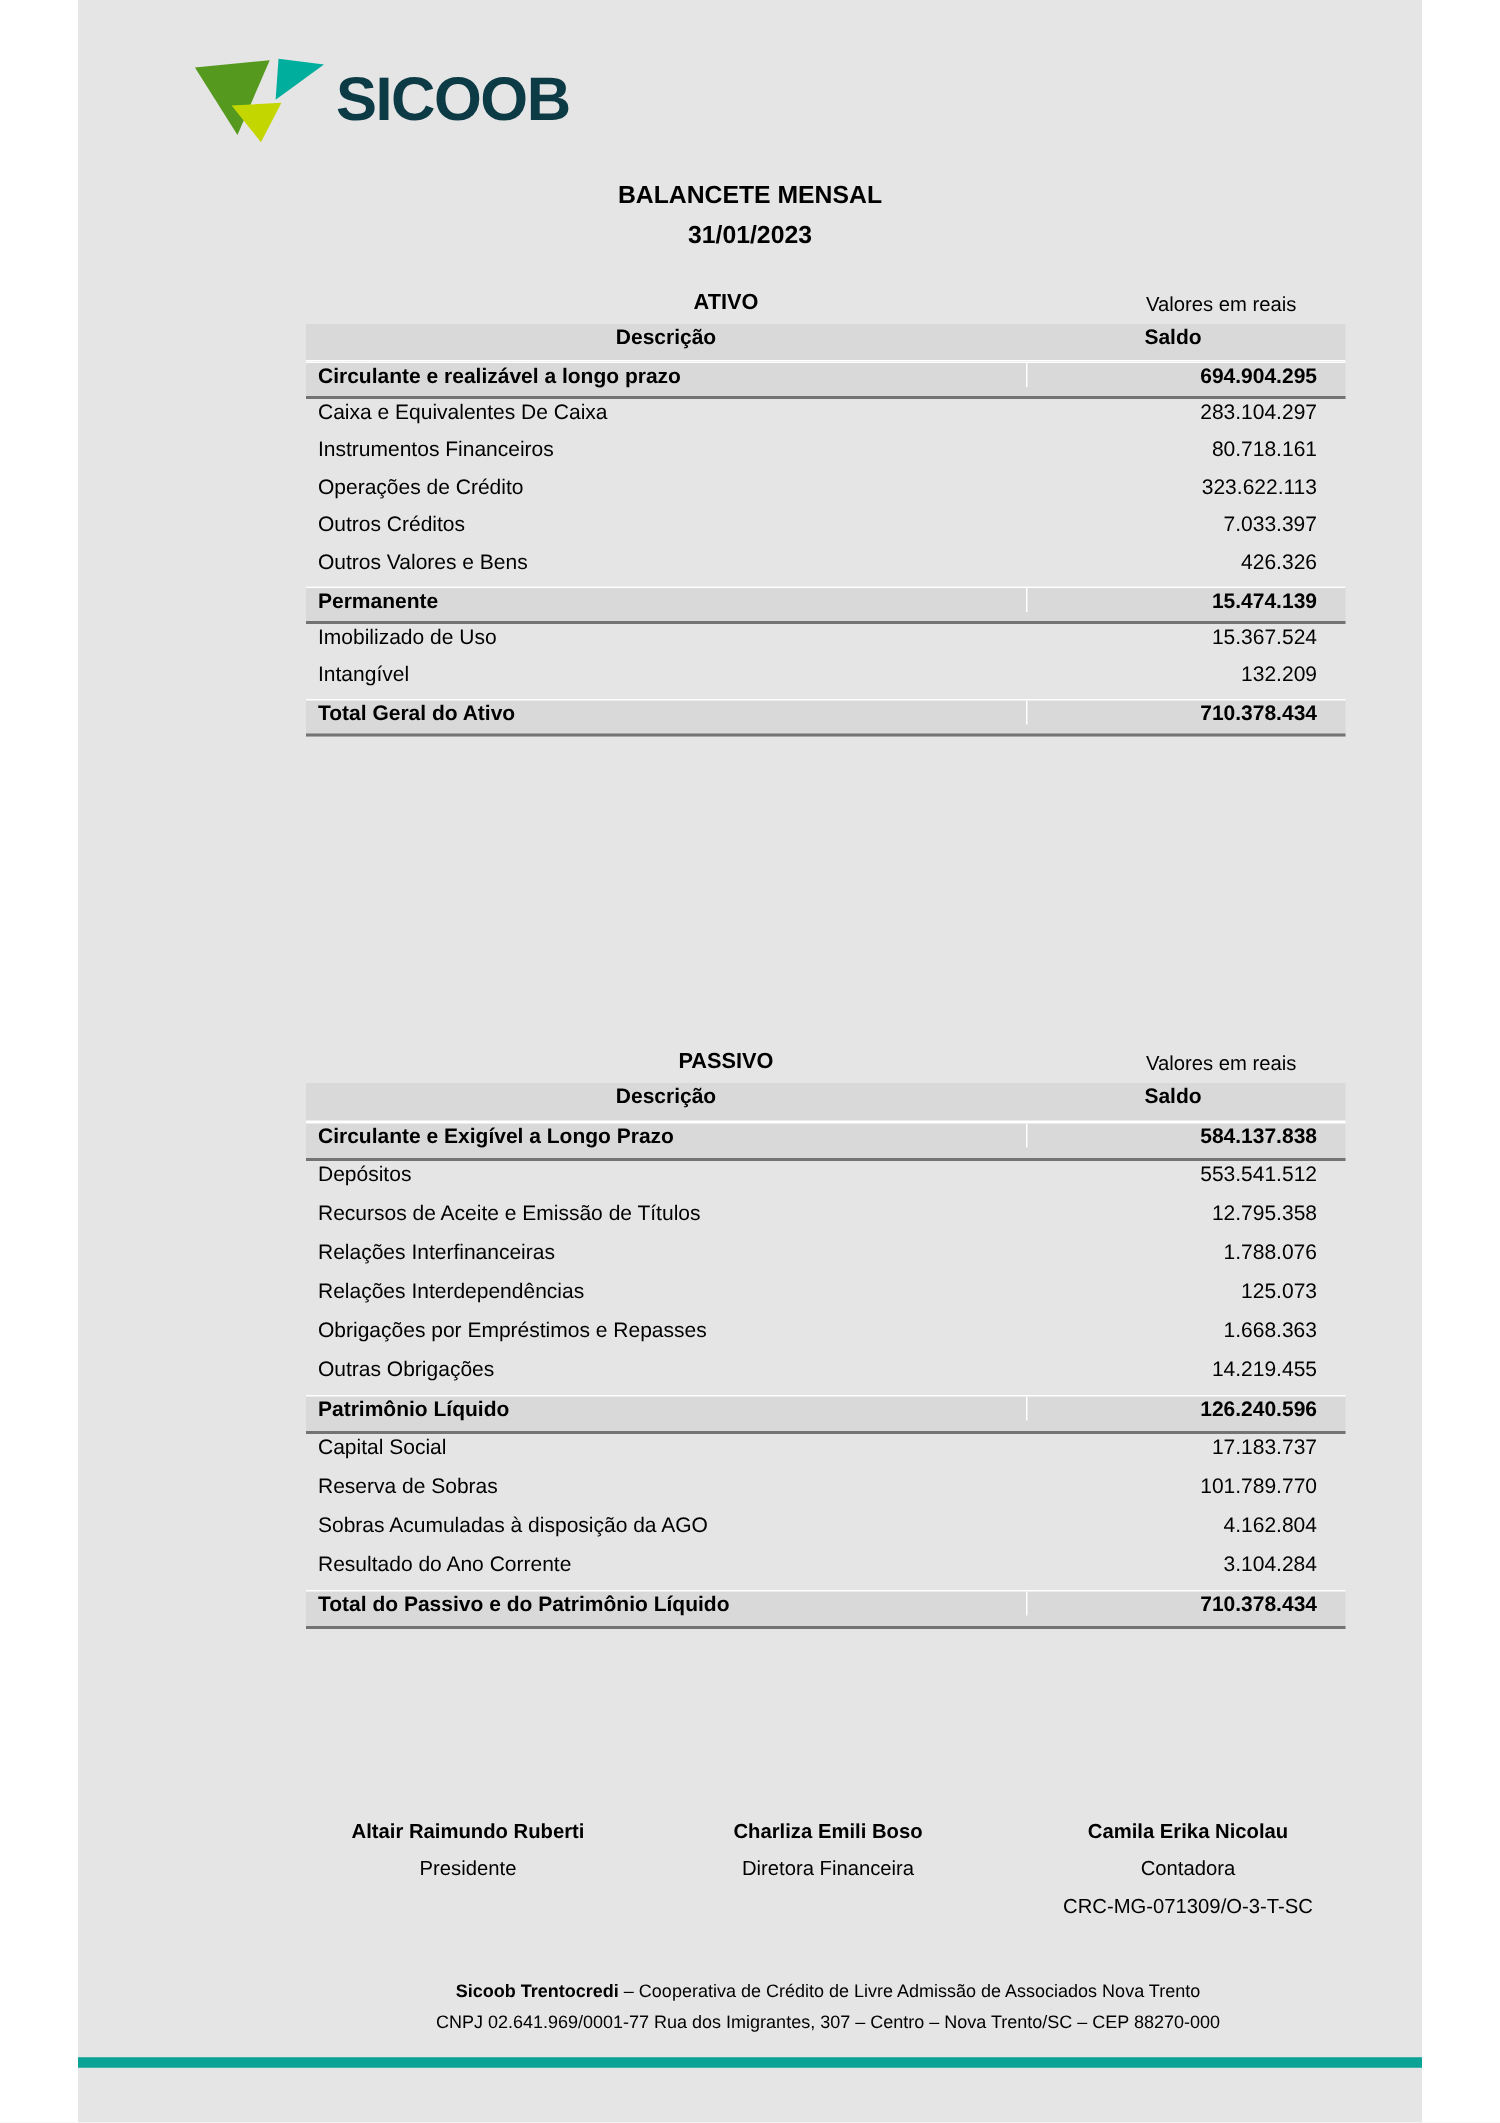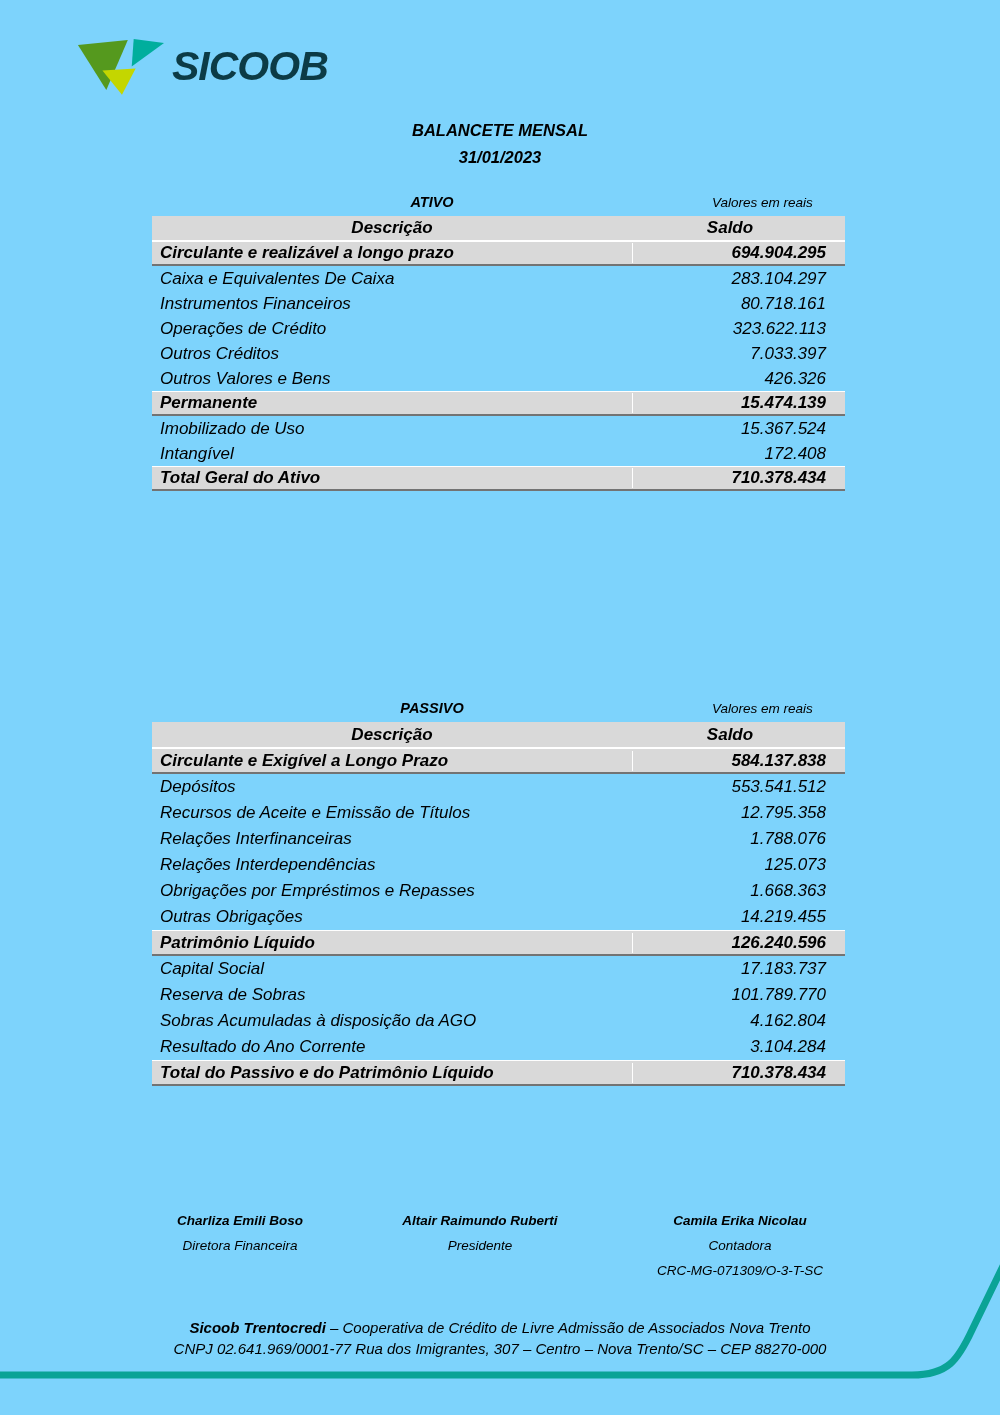--- a/index.html
+++ b/index.html
@@ -1,26 +1,25 @@
 <!DOCTYPE html>
 <html><head>
 <meta charset="utf-8">
 <style>
   * { margin: 0; padding: 0; box-sizing: border-box; }
   html, body { background: #ffffff; }
   body { font-family: "Liberation Sans", sans-serif; color: #000; }
 
   .page {
     position: relative;
-    width: 1000px;
+    width: 896px;
     height: 1415px;
     margin: 0 auto;
-    background: #7dd3fc;
+    background: #e5e5e5;
     overflow: hidden;
-    font-style: italic;
   }
 
   
   .logo { position: absolute; top: 38px; left: 76px; display: flex; align-items: center; }
   .logo svg.mark { display: block; margin-right: 8px; }
   .logo .brand {
     font-size: 41px; font-weight: bold; letter-spacing: -1px;
     color: #0c3b46; line-height: 1;
   }
 
@@ -30,21 +29,21 @@
 
   
   .table-sec { position: absolute; left: 152px; width: 693px; }
   .sec-ativo { top: 194px; }
   .sec-passivo { top: 700px; }
 
   .sec-head { display: flex; align-items: flex-end; padding-bottom: 6px; }
   .sec-title { width: 560px; text-align: center; font-weight: bold; font-size: 14.5px; }
   .sec-note { flex: 1; text-align: left; font-size: 13.5px; padding-right: 7px; }
 
-  .row { display: flex; align-items: center; font-size: 17px; }
+  .row { display: flex; align-items: flex-start; font-size: 14px; }
   .sec-ativo .row { height: 25px; }
   .sec-passivo .row { height: 26px; }
   .cell.desc { width: 480px; padding-left: 8px; }
   .cell.val  { flex: 1; text-align: right; padding-right: 19px; }
 
   .row.head { background: #d9d9d9; font-weight: bold; border-bottom: 1px solid #fff; }
   .row.head .desc { text-align: center; padding-left: 0; }
   .row.head .val  { text-align: center; padding-right: 17px; }
 
   .row.hl { background: #d9d9d9; font-weight: bold; border-bottom: 2px solid #737373; border-top: 1px solid #fff; }
@@ -53,21 +52,21 @@
   
   .signatures { position: absolute; top: 1208px; left: 130px; width: 740px; display: flex; }
   .sig { text-align: center; font-size: 13.5px; line-height: 25px; }
   .sig-1 { width: 260px; }
   .sig-2 { width: 220px; }
   .sig-3 { width: 260px; }
   .sig .name { font-weight: bold; }
 
   
   .footer { position: absolute; top: 1317px; left: 100px; width: 800px; text-align: center;
-            font-size: 15px; line-height: 21px; }
+            font-size: 12px; line-height: 21px; }
   .footer .bold { font-weight: bold; }
 
   
   .swoosh { position: absolute; top: 0; left: 0; width: 1000px; height: 1415px; pointer-events: none; }
 </style>
 </head>
 <body>
 
 <div class="page">
 
@@ -121,21 +120,21 @@
     <div class="row hl">
       <div class="cell desc">Permanente</div>
       <div class="cell val">15.474.139</div>
     </div>
     <div class="row">
       <div class="cell desc">Imobilizado de Uso</div>
       <div class="cell val">15.367.524</div>
     </div>
     <div class="row">
       <div class="cell desc">Intangível</div>
-      <div class="cell val">172.408</div>
+      <div class="cell val">132.209</div>
     </div>
     <div class="row hl">
       <div class="cell desc">Total Geral do Ativo</div>
       <div class="cell val">710.378.434</div>
     </div>
   </div>
 
   <div class="table-sec sec-passivo">
     <div class="sec-head">
       <div class="sec-title">PASSIVO</div>
@@ -193,27 +192,27 @@
       <div class="cell desc">Resultado do Ano Corrente</div>
       <div class="cell val">3.104.284</div>
     </div>
     <div class="row hl">
       <div class="cell desc">Total do Passivo e do Patrimônio Líquido</div>
       <div class="cell val">710.378.434</div>
     </div>
   </div>
 
   <div class="signatures">
+    <div class="sig sig-1">
+      <div class="name">Altair Raimundo Ruberti</div>
+      <div class="role">Presidente</div>
+    </div>
     <div class="sig sig-2">
       <div class="name">Charliza Emili Boso</div>
       <div class="role">Diretora Financeira</div>
-    </div>
-    <div class="sig sig-1">
-      <div class="name">Altair Raimundo Ruberti</div>
-      <div class="role">Presidente</div>
     </div>
     <div class="sig sig-3">
       <div class="name">Camila Erika Nicolau</div>
       <div class="role">Contadora</div>
       <div class="crc">CRC-MG-071309/O-3-T-SC</div>
     </div>
   </div>
 
   <div class="footer">
     <div><span class="bold">Sicoob Trentocredi</span><span> – Cooperativa de Crédito de Livre Admissão de Associados Nova Trento</span></div>

